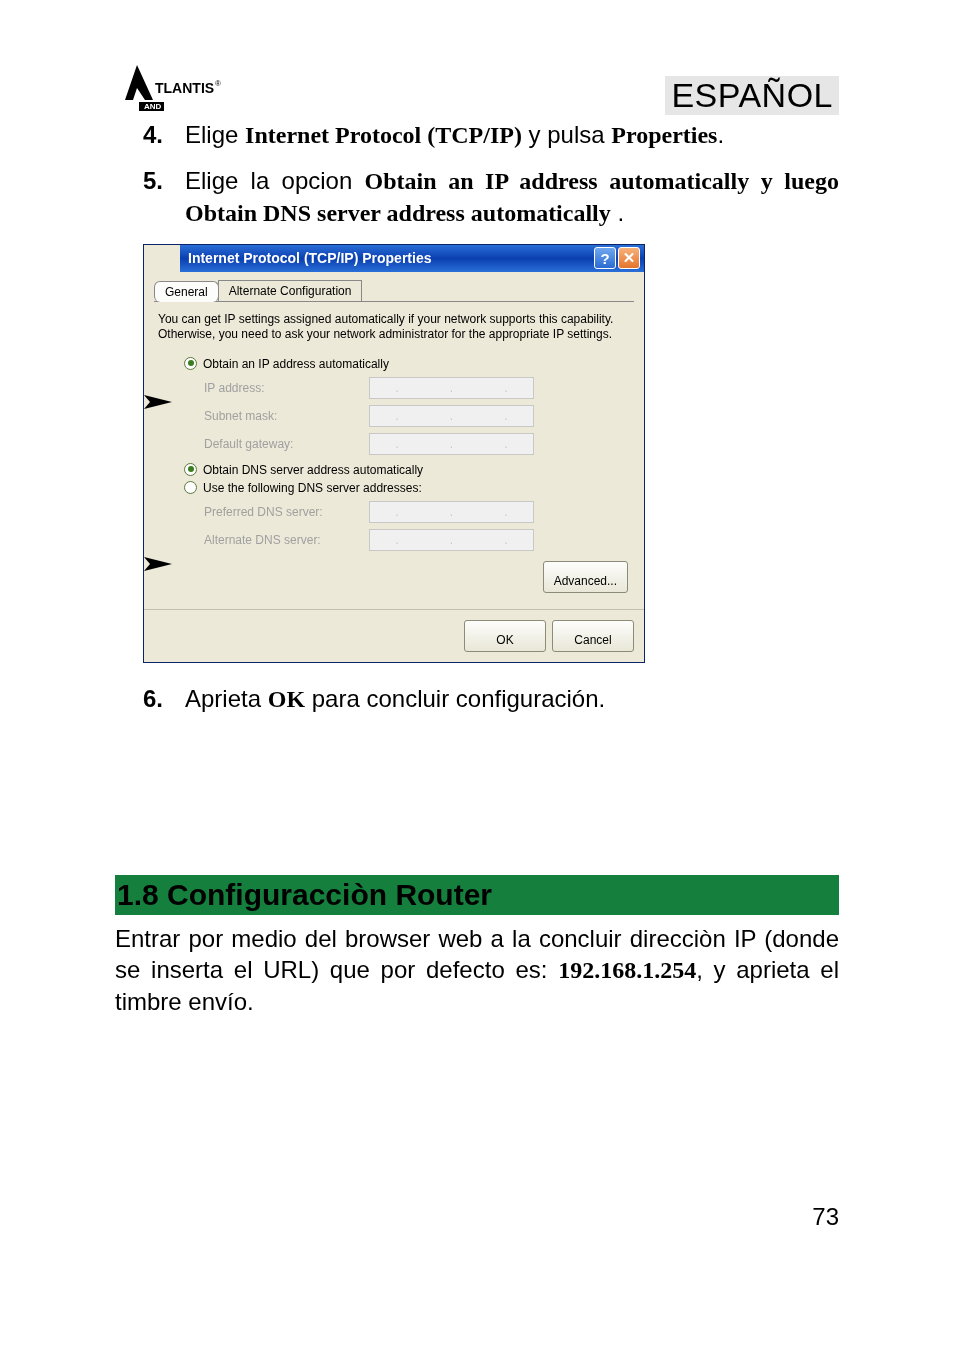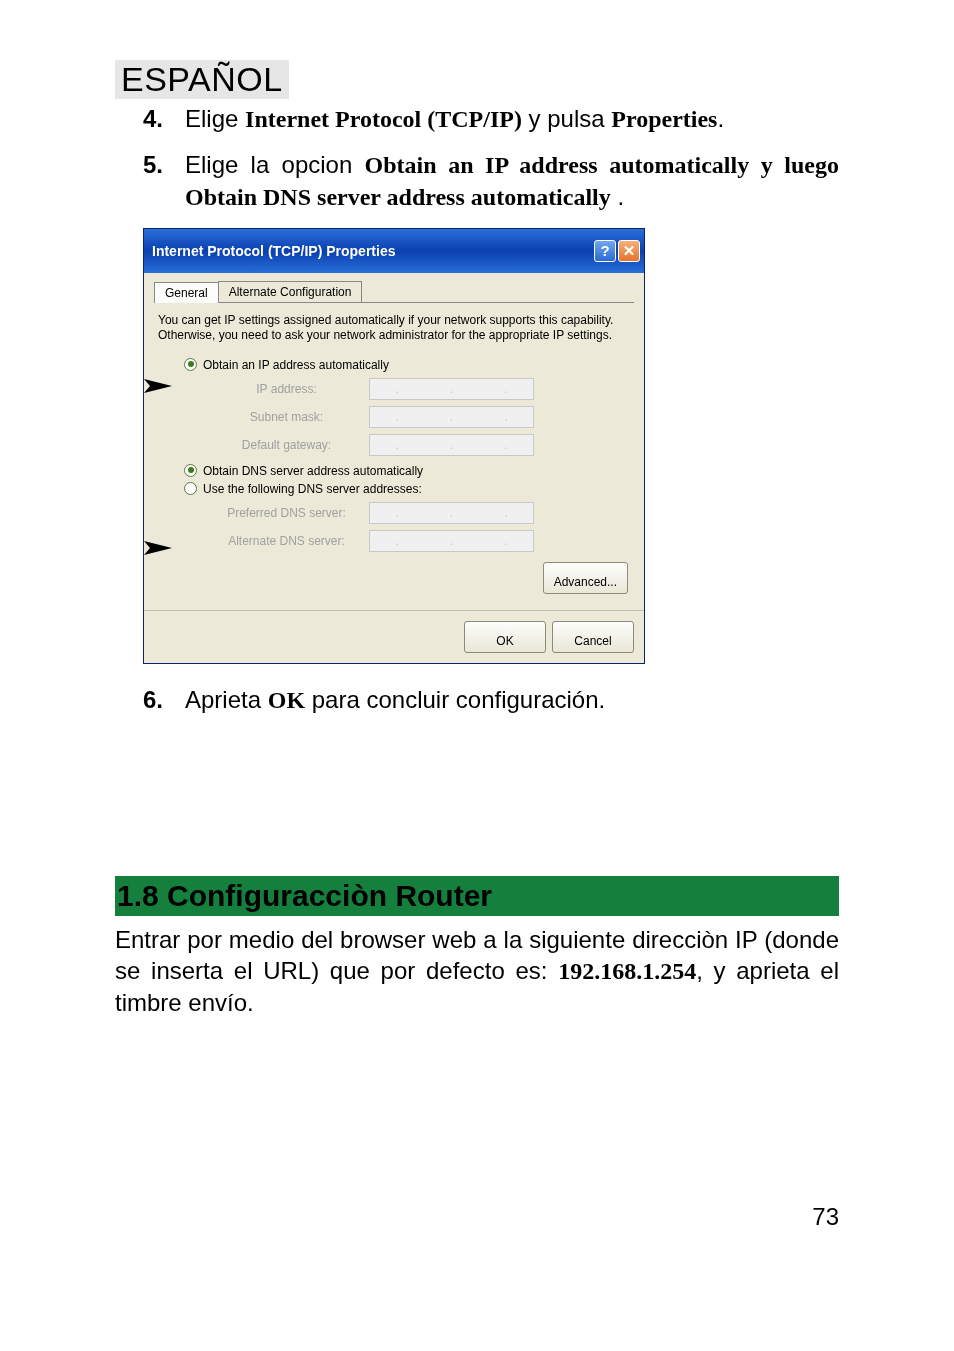--- a/index.html
+++ b/index.html
@@ -54,26 +54,27 @@
     width: 502px;
     border: 1px solid #0a246a;
     font-family: Tahoma, sans-serif;
     font-size: 13px;
     background: #ece9d8;
     position: relative;
   }
   .titlebar {
     background: linear-gradient(to bottom,#2a6fd8 0%,#0a3fb0 50%,#2a6fd8 100%);
     color: #fff;
-    height: 44px;
+    height: 27px;
     display: flex;
     align-items: center;
     padding: 0 4px 0 8px;
     font-weight: bold;
     font-size: 14px;
+    margin-left: 36px;
   }
   .titlebar .title { flex: 1; }
   .title-btn {
     width: 22px; height: 22px;
     background: linear-gradient(to bottom,#f7b17a,#e4742c);
     border: 1px solid #fff;
     border-radius: 3px;
     margin-left: 2px;
     display: flex; align-items: center; justify-content: center;
     color: #fff; font-weight: bold; font-size: 15px;
@@ -86,21 +87,21 @@
     margin-bottom: 10px;
   }
   .tab {
     padding: 3px 10px;
     border: 1px solid #888;
     border-bottom: none;
     background: #ece9d8;
     font-size: 12px;
     margin-right: -1px;
   }
-  .tab.active { background:#fcfcfa; position:relative; top:1px; }
+  .tab.active { background:#fcfcfa; position:relative; top:1px;border-radius:6px; }
   .desc { font-size: 12px; margin: 4px 4px 14px 4px; line-height:1.3; }
   .radio-row {
     display: flex; align-items: flex-start;
     font-size: 12px;
     margin: 4px 0 4px 30px;
   }
   .radio {
     width: 13px; height: 13px; border-radius: 50%;
     border: 1px solid #5a7a3a;
     margin-right: 6px;
@@ -119,21 +120,21 @@
   .arrow svg { width:100%; height:100%; }
   .field-grid {
     margin: 6px 0 8px 50px;
   }
   .field-row {
     display:flex; align-items:center;
     margin: 6px 0;
     font-size: 12px;
     color:#a0a0a0;
   }
-  .field-row .lbl { width: 165px; text-align: center; }
+  .field-row .lbl { width: 165px; }
   .ipbox {
     width: 165px; height:22px;
     background:#f0f0f0; border:1px solid #c8c8c8;
     display:flex; align-items:center; justify-content:space-around;
     color:#b0b0b0;
   }
   .ipbox span { color:#c9c9c9; font-size:12px; }
   .btn {
     min-width: 82px; height: 32px;
     background: linear-gradient(to bottom,#fdfdfc,#e9e7d7);
@@ -167,20 +168,29 @@
     position: absolute;
     bottom: 120px;
     right: 115px;
     font-size: 24px;
   }
 </style>
 </head>
 <body>
 
 <div class="header-row">
+  <div class="logo">
+    <svg class="logo-svg" viewBox="0 0 110 55">
+      <path d="M22 5 L10 40 L18 40 L22 28 L30 40 L38 40 Z" fill="#000"></path>
+      <rect x="24" y="42" width="25" height="9" fill="#000"></rect>
+      <text x="40" y="33" font-family="Arial" font-weight="bold" font-size="14" fill="#000">TLANTIS</text>
+      <text x="100" y="26" font-family="Arial" font-size="8" fill="#000">®</text>
+      <text x="29" y="49" font-family="Arial" font-weight="bold" font-size="8" fill="#fff">AND</text>
+    </svg>
+  </div>
   <div class="lang">ESPAÑOL</div>
 </div>
 
 <ol class="ol">
   <li class="li">
     <span class="num">4.</span>
     <span class="txt">
       <span>Elige </span><span class="b">Internet Protocol (TCP/IP)</span><span> y pulsa  </span><span class="b">Properties</span><span>.</span>
     </span>
   </li>
@@ -289,16 +299,16 @@
   <li class="li">
     <span class="num">6.</span>
     <span class="txt">
       <span>Aprieta  </span><span class="b">OK</span><span> para concluir configuración.</span>
     </span>
   </li>
 </ol>
 
 <h2 class="section-heading">1.8 Configuracciòn Router</h2>
 <p class="para">
-  <span>Entrar por medio del browser web a la siguiente direcciòn IP (donde se inserta el URL) que por defecto es: </span><span class="b">192.168.1.254</span><span>, y aprieta el timbre  envío.</span>
+  <span>Entrar por medio del browser web a la concluir direcciòn IP (donde se inserta el URL) que por defecto es: </span><span class="b">192.168.1.254</span><span>, y aprieta el timbre  envío.</span>
 </p>
 
 <div class="page-num">73</div>
 
 </body></html>

